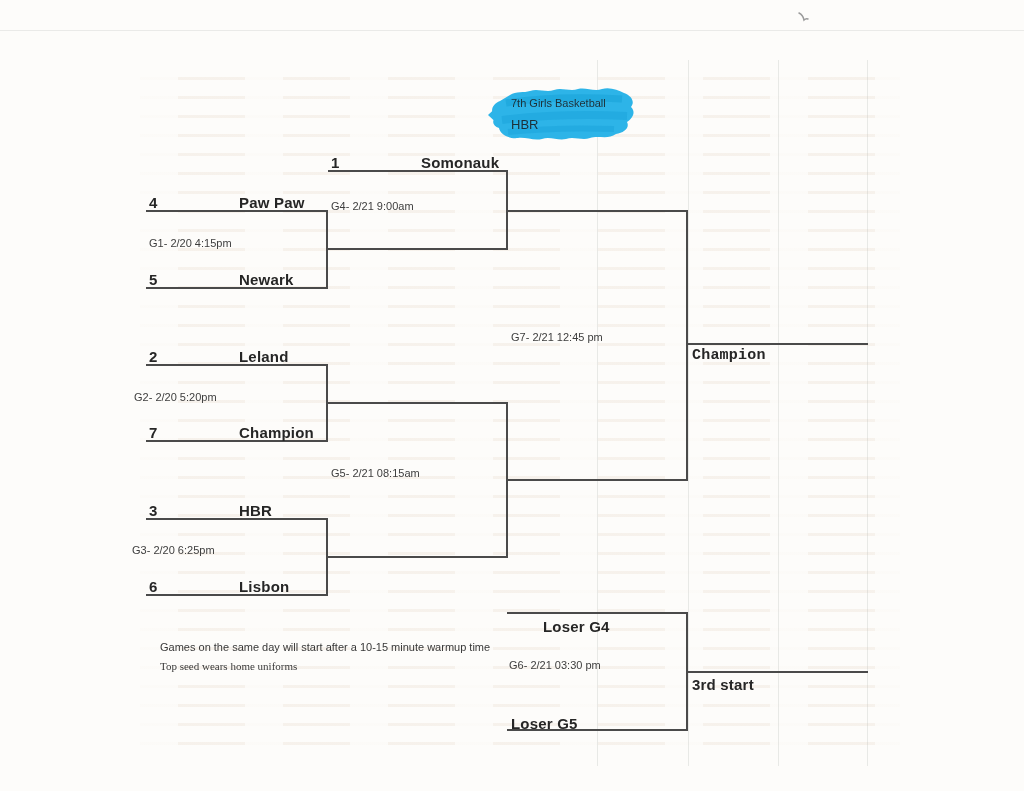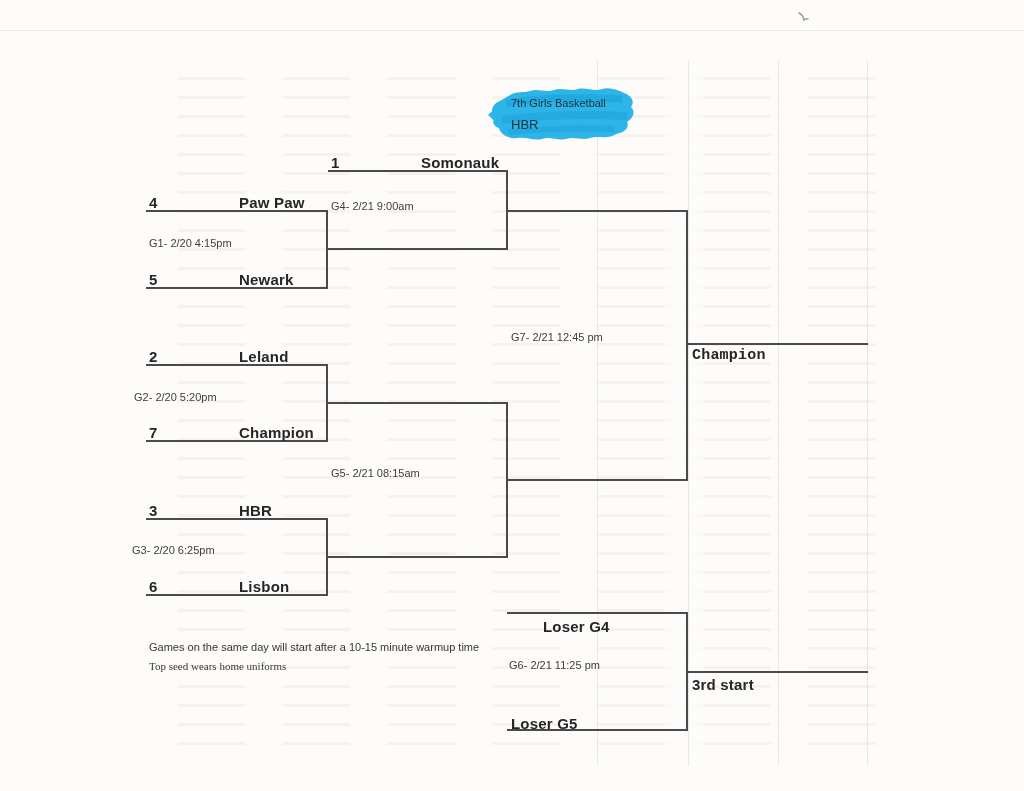--- a/index.html
+++ b/index.html
@@ -16,21 +16,21 @@
   .hline{position:absolute;height:2px;background:var(--line,#4a4a4a);z-index:2;}
   .vline{position:absolute;width:2px;background:var(--line,#4a4a4a);z-index:2;}
 
   
   .slot{position:absolute;height:17px;font-weight:bold;font-size:15px;letter-spacing:.2px;z-index:3;color:#262626;}
   .slot .seed{position:absolute;left:3px;top:0;}
   .slot .name{position:absolute;left:93px;top:0;}
 
   .game{position:absolute;font-size:11px;color:#3d3d3d;z-index:3;white-space:nowrap;text-align:right;}
   .place{position:absolute;font-weight:bold;font-size:15px;letter-spacing:.2px;z-index:3;color:#262626;white-space:nowrap;}
-  .note{position:absolute;font-size:11px;color:#383838;z-index:3;white-space:nowrap;}
+  .note{position:absolute;font-size:11px;color:#383838;z-index:3;white-space:nowrap;margin-left:11px;}
 
   
   .title-text{position:absolute;z-index:5;color:#1d3038;white-space:nowrap;}
   #title-line1{left:511px;top:97px;font-size:11px;font-weight:normal;}
   #title-line2{left:511px;top:117px;font-size:13px;}
   #highlight{position:absolute;left:486px;top:84px;z-index:4;}
 
   
   .ghost-col{position:absolute;width:1px;top:60px;height:706px;background:rgba(180,184,180,0.28);z-index:1;}
   #ghost-rows{
@@ -99,21 +99,21 @@
   <div class="slot" style="left:146px;top:578px;width:182px;">
     <span class="seed">6</span>
     <span class="name">Lisbon</span>
   </div>
 
   <div class="game" style="left:149px;top:237px;">G1- 2/20 4:15pm</div>
   <div class="game" style="left:134px;top:391px;">G2- 2/20 5:20pm</div>
   <div class="game" style="left:132px;top:544px;">G3- 2/20 6:25pm</div>
   <div class="game" style="left:331px;top:200px;">G4- 2/21 9:00am</div>
   <div class="game" style="left:331px;top:467px;">G5- 2/21 08:15am</div>
-  <div class="game" style="left:509px;top:659px;">G6- 2/21 11:25 pm</div>
+  <div class="game" style="left:509px;top:659px;">G6- 2/21 03:30 pm</div>
   <div class="game" style="left:511px;top:331px;">G7- 2/21 12:45 pm</div>
 
   <div class="place" style="left:692px;top:347px;font-family:Liberation Mono, monospace;">Champion</div>
   <div class="place" style="left:692px;top:676px;">3rd start</div>
   <div class="place" style="left:511px;top:618px;margin-left:32px;">Loser G4</div>
   <div class="place" style="left:511px;top:715px;">Loser G5</div>
 
   <div class="note" style="left:149px;top:641px;">Games on the same day will start after a 10-15 minute warmup time</div>
   <div class="note" style="left:149px;top:660px;font-family:Liberation Serif, serif;">Top seed wears home uniforms</div>
 

